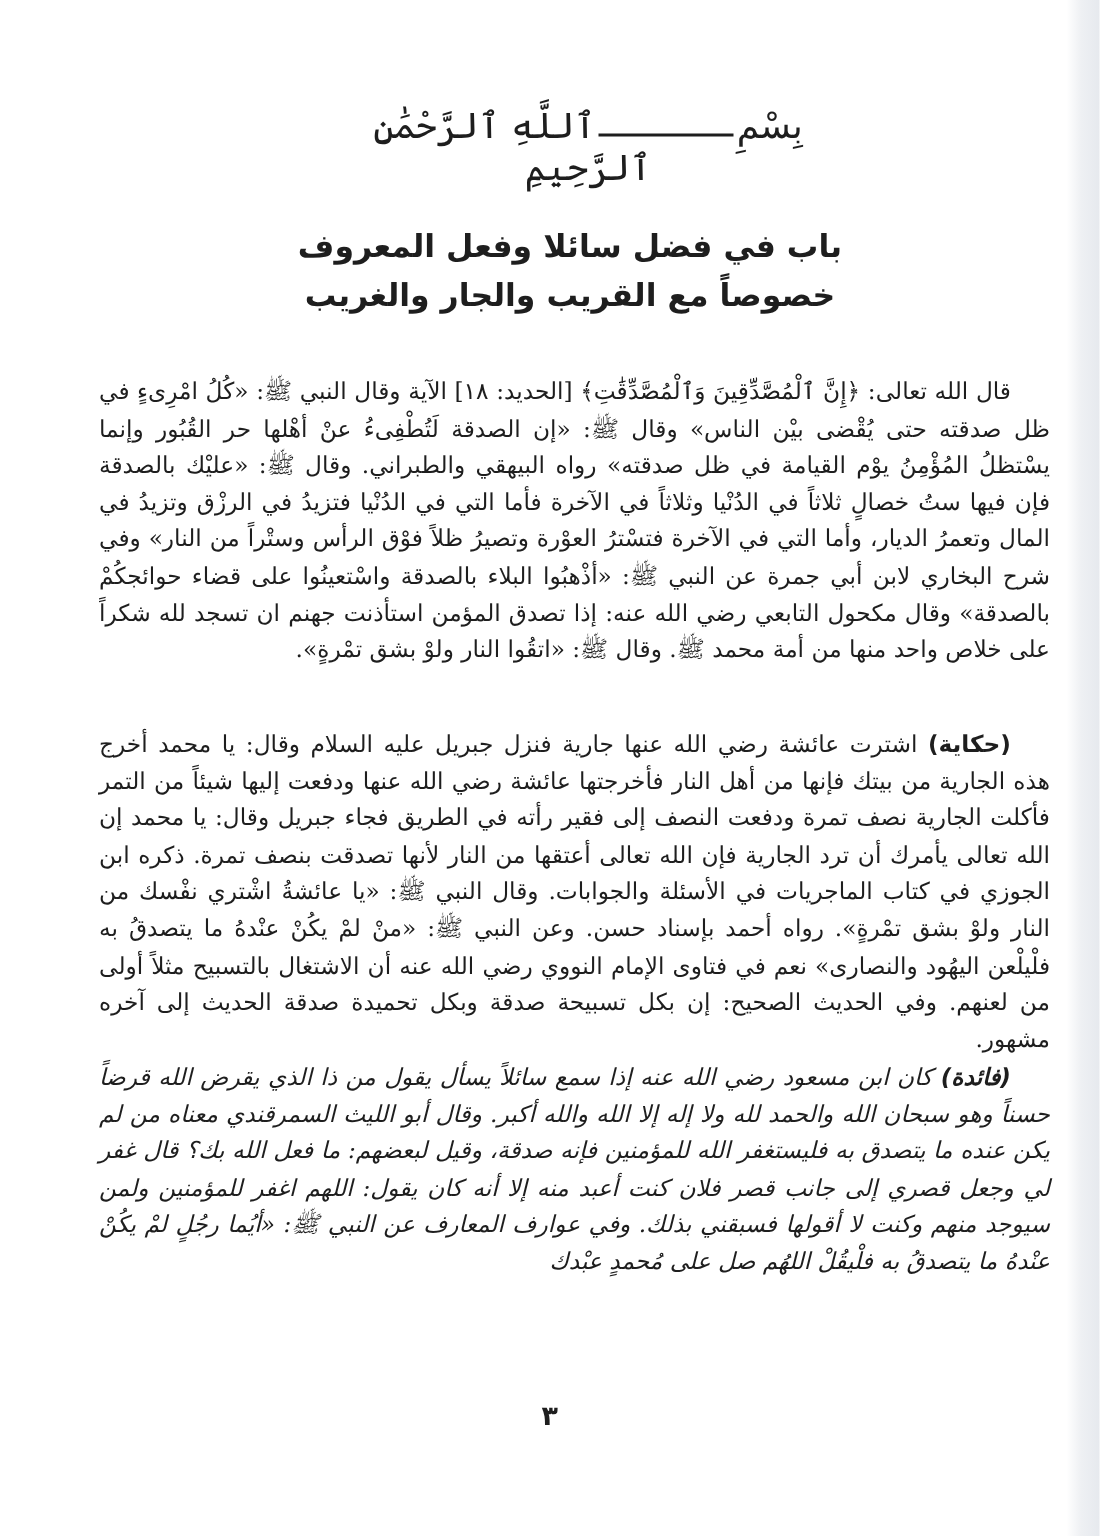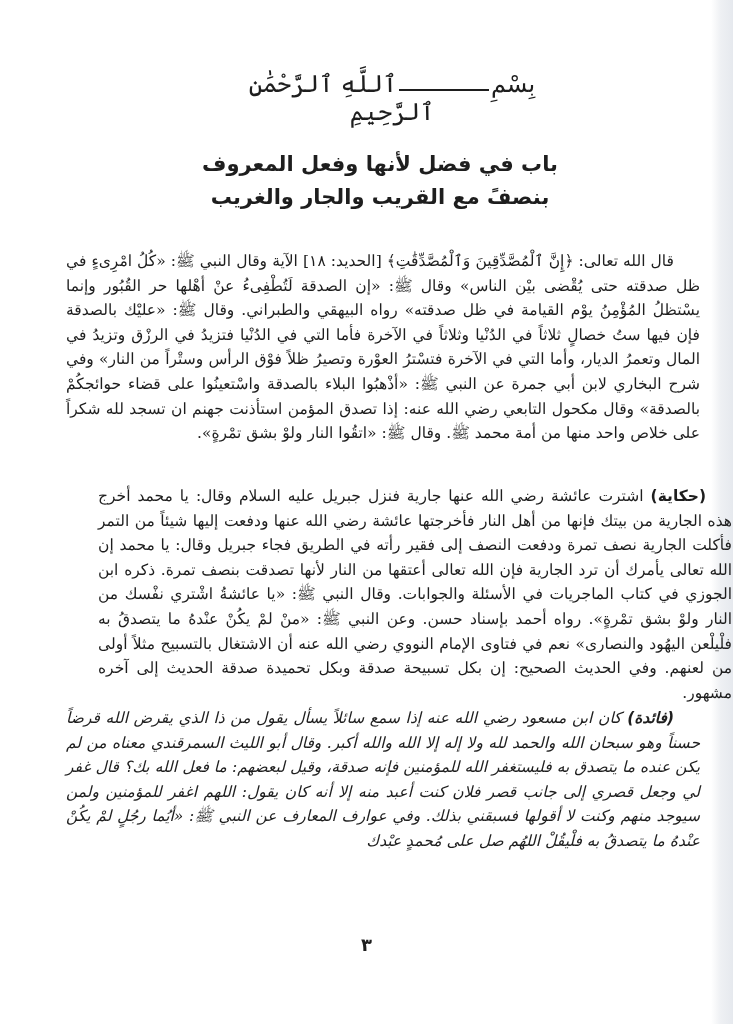--- a/index.html
+++ b/index.html
@@ -26,40 +26,40 @@
     position: absolute; left: 60px; width: 640px; text-align: center; direction: rtl;
     font-family: "DejaVu Sans", sans-serif; font-weight: bold; font-size: 21px;
   }
   .title1 { top: 152px; }
   .title2 { top: 185px; }
   .body-text {
     position: absolute; left: 66px; width: 634px; direction: rtl; text-align: justify;
     font-family: "DejaVu Serif", serif; font-size: 15.5px; line-height: 24.6px;
   }
   .p1 { top: 226px; margin-top: 23px; }
-  .p2 { top: 484px; margin-left: 32px; }
+  .p2 { top: 484px; }
   .p3 { top: 706px; font-style: italic; }
   .p-indent { text-indent: 26px; }
   .label { font-family: "DejaVu Sans", sans-serif; font-weight: bold; }
   .page-number {
     position: absolute; top: 934px; left: 0; width: 733px; text-align: center;
     font-family: "DejaVu Sans", sans-serif; font-weight: bold; font-size: 18px; direction: rtl;
   }
 </style>
 </head>
 <body>
 
 <div class="page-edge"></div>
 
 <div class="basmala">
   <span>بِسْمِ</span><span class="stretch"></span><span>ٱللَّهِ ٱلرَّحْمَٰنِ ٱلرَّحِيمِ</span>
 </div>
 
-<div class="title title1">باب في فضل لأنها وفعل المعروف</div>
-<div class="title title2">بنصفً مع القريب والجار والغريب</div>
+<div class="title title1">باب في فضل سائلا وفعل المعروف</div>
+<div class="title title2">خصوصاً مع القريب والجار والغريب</div>
 
 <div class="body-text p1 p-indent">
   <span>قال الله تعالى: ﴿إِنَّ ٱلْمُصَّدِّقِينَ وَٱلْمُصَّدِّقَٰتِ﴾ [الحديد: ١٨] الآية وقال النبي ﷺ: «كُلُ امْرِىءٍ في ظل صدقته حتى يُقْضى بيْن الناس» وقال ﷺ: «إن الصدقة لَتُطْفِىءُ عنْ أهْلها حر القُبُور وإنما يسْتظلُ المُؤْمِنُ يوْم القيامة في ظل صدقته» رواه البيهقي والطبراني. وقال ﷺ: «عليْك بالصدقة فإن فيها ستُ خصالٍ ثلاثاً في الدُنْيا وثلاثاً في الآخرة فأما التي في الدُنْيا فتزيدُ في الرزْق وتزيدُ في المال وتعمرُ الديار، وأما التي في الآخرة فتسْترُ العوْرة وتصيرُ ظلاً فوْق الرأس وستْراً من النار» وفي شرح البخاري لابن أبي جمرة عن النبي ﷺ: «أذْهبُوا البلاء بالصدقة واسْتعينُوا على قضاء حوائجكُمْ بالصدقة» وقال مكحول التابعي رضي الله عنه: إذا تصدق المؤمن استأذنت جهنم ان تسجد لله شكراً على خلاص واحد منها من أمة محمد ﷺ. وقال ﷺ: «اتقُوا النار ولوْ بشق تمْرةٍ».</span>
 </div>
 
 <div class="body-text p2 p-indent">
   <span class="label">(حكاية)</span><span> اشترت عائشة رضي الله عنها جارية فنزل جبريل عليه السلام وقال: يا محمد أخرج هذه الجارية من بيتك فإنها من أهل النار فأخرجتها عائشة رضي الله عنها ودفعت إليها شيئاً من التمر فأكلت الجارية نصف تمرة ودفعت النصف إلى فقير رأته في الطريق فجاء جبريل وقال: يا محمد إن الله تعالى يأمرك أن ترد الجارية فإن الله تعالى أعتقها من النار لأنها تصدقت بنصف تمرة. ذكره ابن الجوزي في كتاب الماجريات في الأسئلة والجوابات. وقال النبي ﷺ: «يا عائشةُ اشْتري نفْسك من النار ولوْ بشق تمْرةٍ». رواه أحمد بإسناد حسن. وعن النبي ﷺ: «منْ لمْ يكُنْ عنْدهُ ما يتصدقُ به فلْيلْعن اليهُود والنصارى» نعم في فتاوى الإمام النووي رضي الله عنه أن الاشتغال بالتسبيح مثلاً أولى من لعنهم. وفي الحديث الصحيح: إن بكل تسبيحة صدقة وبكل تحميدة صدقة الحديث إلى آخره مشهور.</span>
 </div>
 
 <div class="body-text p3 p-indent">

